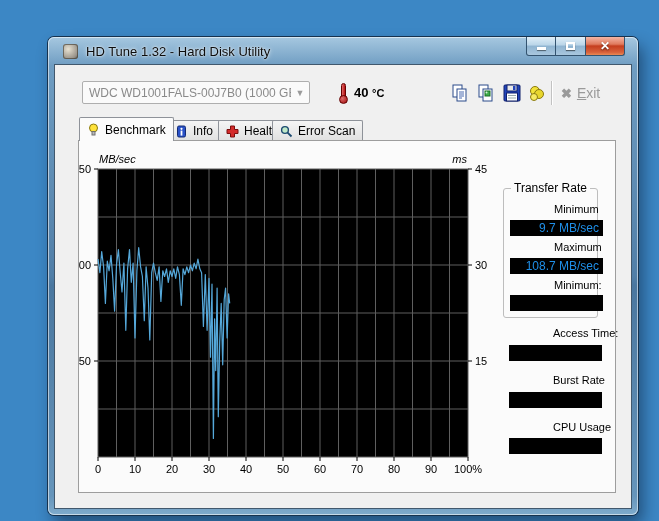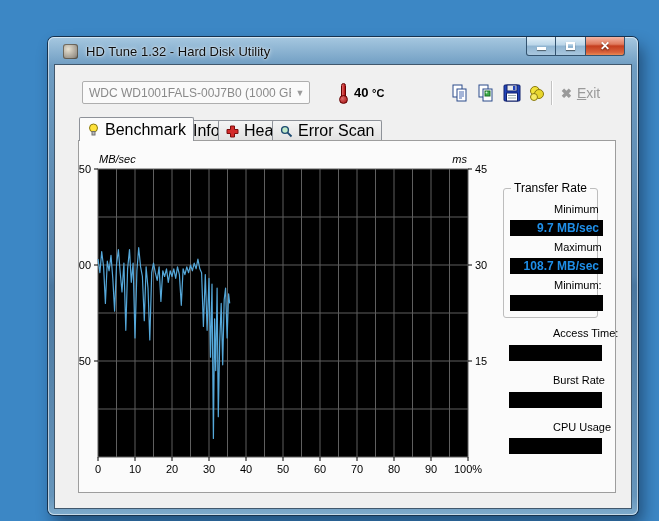--- a/index.html
+++ b/index.html
@@ -47,21 +47,21 @@
 
   .tool-btn { position:absolute; top:16px; width:24px; height:24px; display:flex; align-items:center; justify-content:center; cursor:default; }
   .tool-sep { position:absolute; left:496px; top:16px; width:1px; height:24px; background:#c2c2c2; box-shadow:1px 0 0 #fff; }
   .exit-btn { position:absolute; left:506px; top:16px; height:24px; display:flex; align-items:center; gap:5px; }
   .exit-x { color:#9a9a9a; font-weight:bold; font-size:13px; }
   .exit-label { font-size:14px; color:#9a9a9a; }
   .exit-label::first-letter { text-decoration:underline; }
 
   
   .tab { position:absolute; display:flex; align-items:center; gap:5px; padding:0 7px;
-    border:1px solid #8e9299; border-bottom:none; border-radius:2px 2px 0 0; font-size:16px; color:#000; }
+    border:1px solid #8e9299; border-bottom:none; border-radius:2px 2px 0 0; font-size:12px; color:#000; }
   .tab.active { top:52px; height:24px; background:#fbfbfb; z-index:3; }
   .tab.inactive { top:55px; height:21px; background:linear-gradient(180deg,#f5f5f5,#e0e0e0); z-index:1; }
   .tab-icon { width:13px; height:13px; display:inline-block; }
 
   
   .panel { position:absolute; left:23px; top:75px; width:538px; height:353px;
     background:#fbfbfb; border:1px solid #9d9d9d; z-index:2; }
   #chart-svg { position:absolute; left:0; top:0; }
   #chart-svg text { font-family:"Liberation Sans", sans-serif; font-size:11px; fill:#000; }
   .axis-unit { position:absolute; top:12px; font-size:11px; color:#000;font-style:italic; }
@@ -72,21 +72,21 @@
     border:1px solid #2c628b; border-radius:3px; font-size:12px; color:#000;
     background:linear-gradient(180deg,#eaf6fd 0%,#d9f0fc 49%,#bee6fd 50%,#a7d9f5 100%);
     box-shadow:0 0 3px #4aa2d8, inset 0 0 0 1px rgba(255,255,255,.8);
     display:flex; align-items:center; justify-content:center; }
 
   .groupbox { position:absolute; left:424px; top:47px; width:95px; height:130px;
     border:1px solid #bdbdbd; border-radius:3px; }
   .groupbox-legend { position:absolute; left:7px; top:-8px; background:#fbfbfb; padding:0 3px; font-size:12px; color:#000; }
   .fld-label { position:absolute; font-size:11px; color:#000; white-space:nowrap;margin-left:44px; }
   .value-box { position:absolute; width:93px; height:16px; background:#000; color:#1f8fe8;
-    font-size:12px; font-weight:bold; text-align:right; line-height:16px; padding-right:4px; }
+    font-size:12px; font-weight:normal; text-align:right; line-height:16px; padding-right:4px; }
 </style>
 </head>
 <body>
 
 <div class="desktop" style="background: rgb(60, 135, 197);">
   <div class="window">
 
     <div class="titlebar">
       <div class="app-icon"></div>
       <div class="title-text">HD Tune 1.32 - Hard Disk Utility</div>

